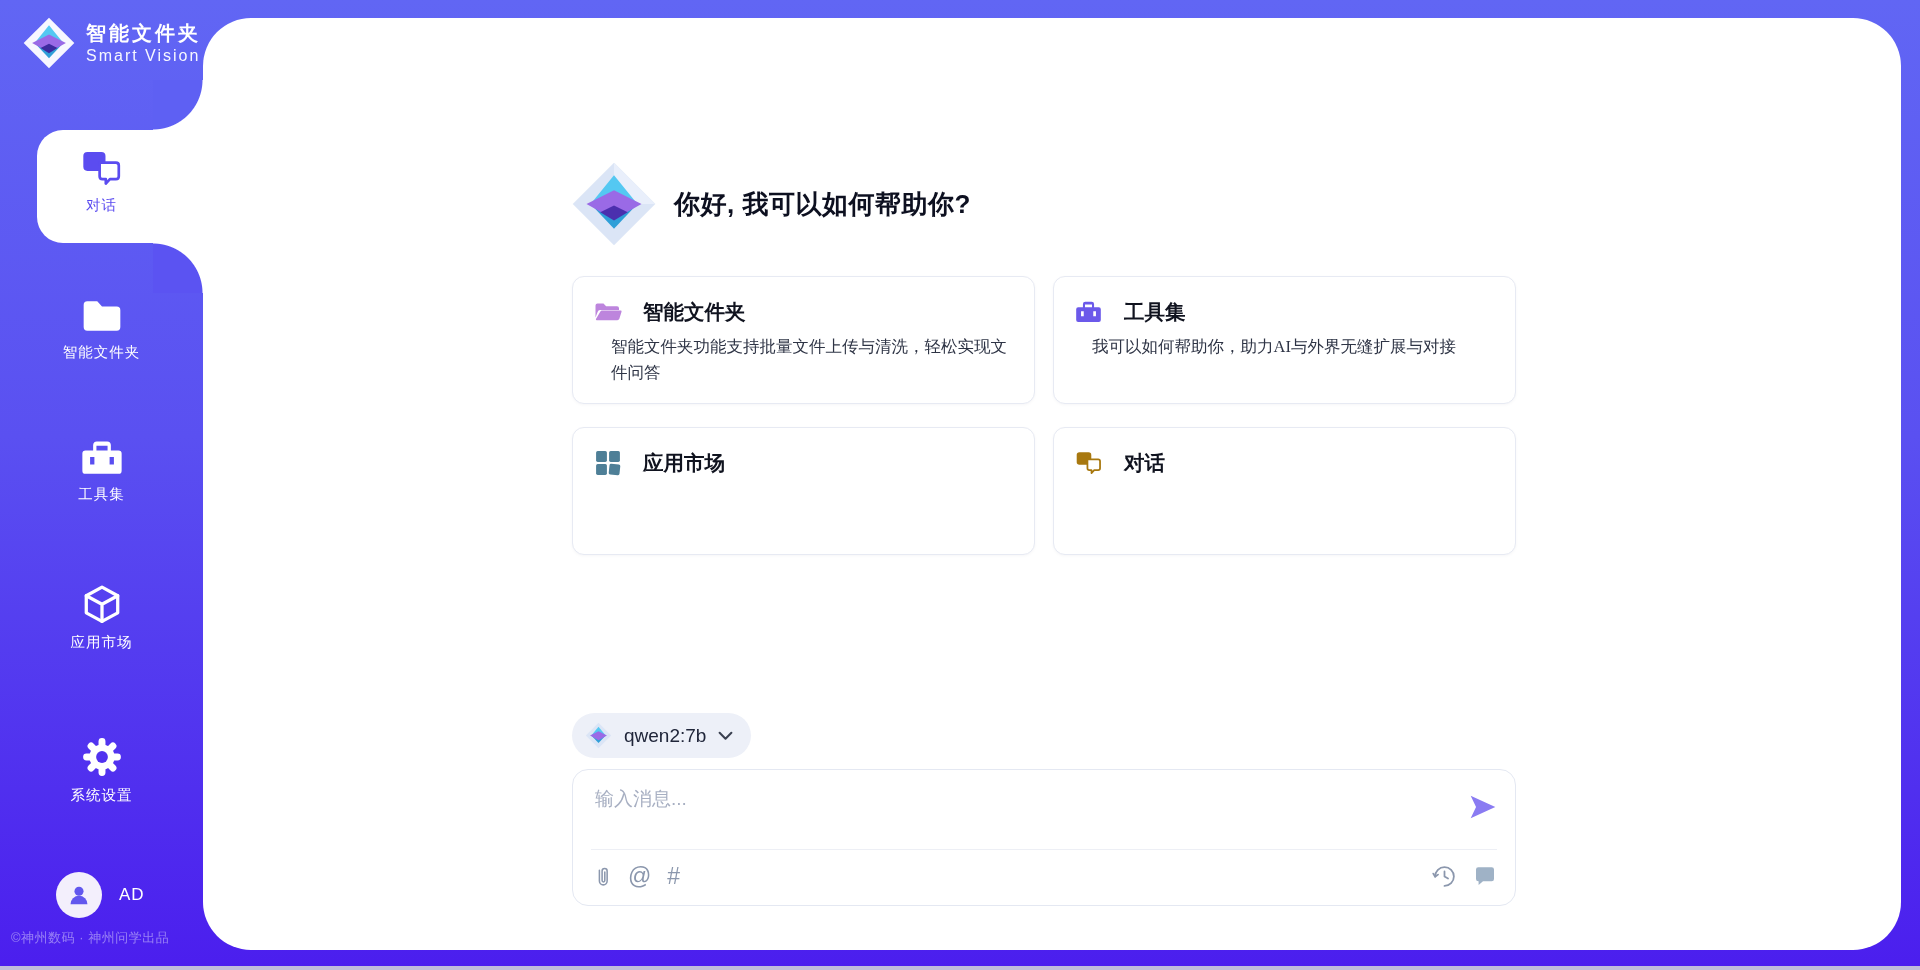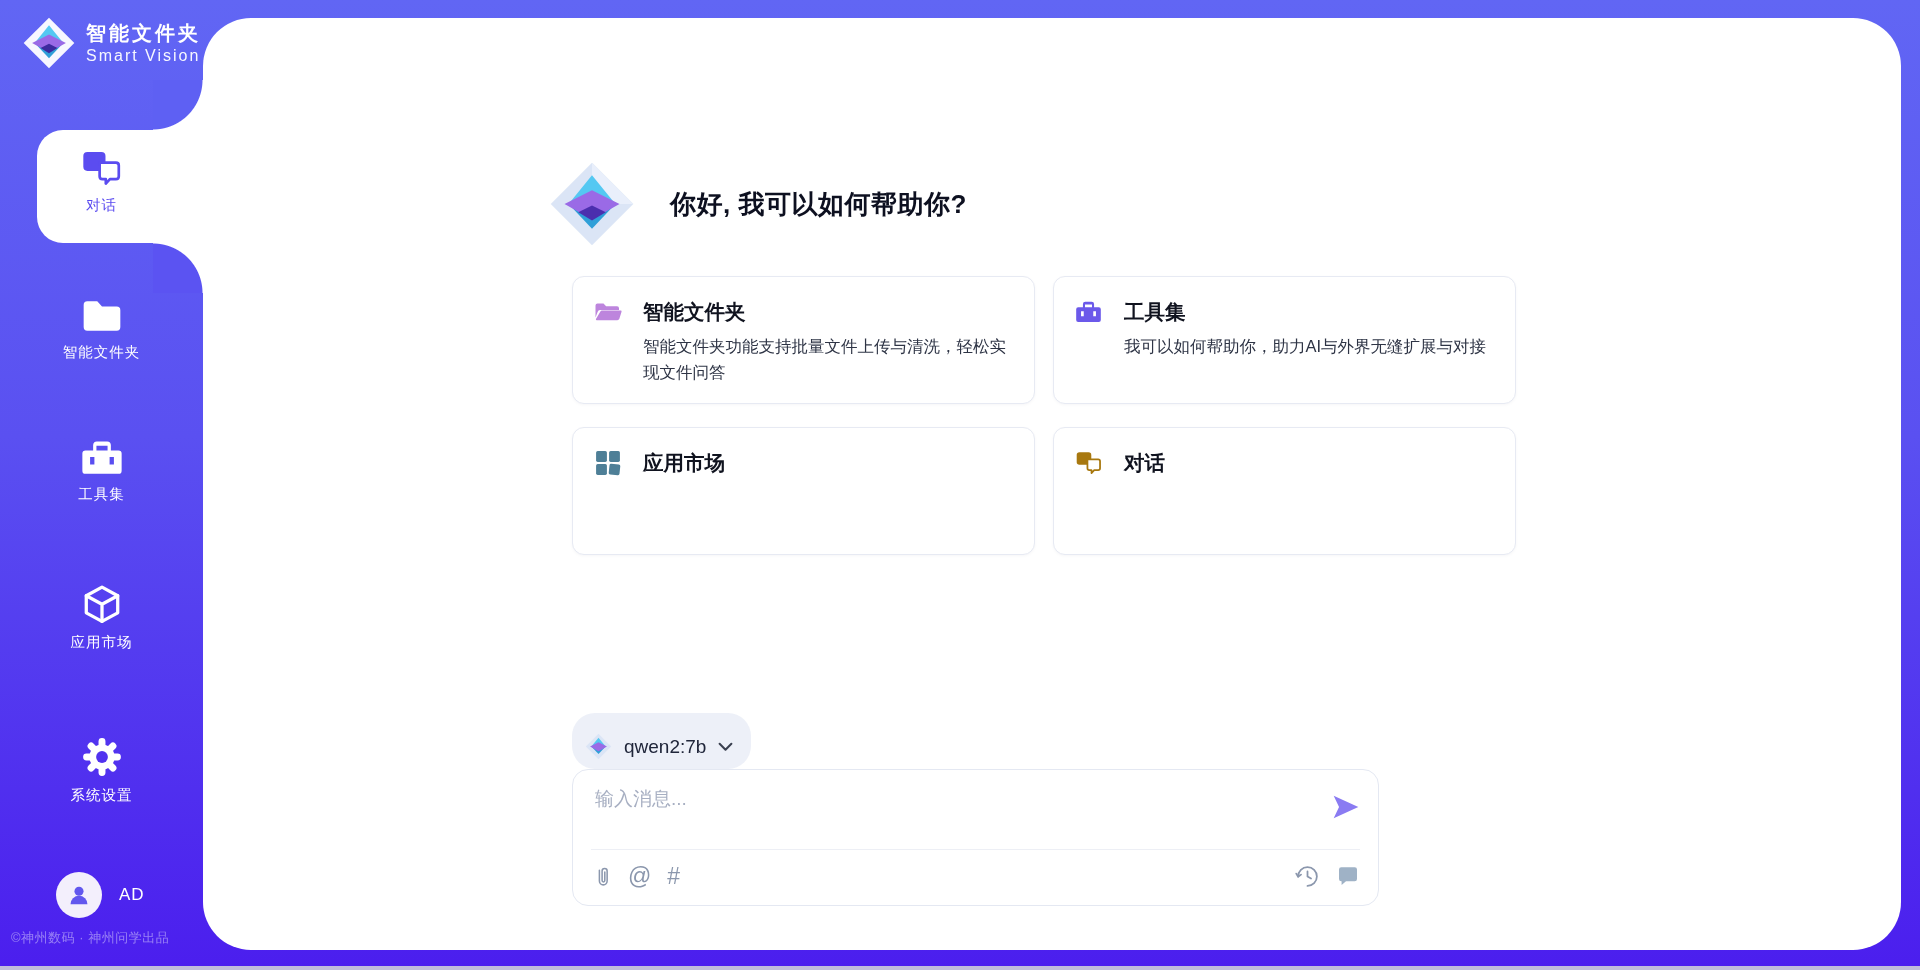--- a/index.html
+++ b/index.html
@@ -40,43 +40,43 @@
   .fillet-bottom{
     position:absolute;left:153px;top:243px;width:50px;height:50px;z-index:4;
     background:radial-gradient(circle 50px at 0 100%,#5b53f2 0,#5b53f2 49px,#fff 50px);
   }
   .user-box{position:absolute;left:56px;top:872px;display:flex;align-items:center;gap:17px;z-index:5;cursor:pointer;}
   .avatar{width:46px;height:46px;border-radius:50%;background:#f3effc;display:flex;align-items:center;justify-content:center;}
   .user-box .uname{color:#fff;font-size:17px;letter-spacing:1px;}
   .side-footer{position:absolute;left:11px;top:929px;color:rgba(255,255,255,.42);font-size:13px;z-index:5;letter-spacing:.5px;}
   .bottom-line{position:absolute;left:0;bottom:0;width:1920px;height:4px;background:#c0bcdc;z-index:9;}
   
-  .hero{position:absolute;left:548px;top:160px;display:flex;align-items:center;gap:34px;}
+  .hero{position:absolute;left:570px;top:160px;display:flex;align-items:center;gap:16px;}
   .hero h1{margin:0;font-size:26px;font-weight:700;color:#0d1020;letter-spacing:.5px;}
   
   .cards{position:absolute;left:572px;top:276px;width:944px;display:grid;
     grid-template-columns:463px 463px;grid-gap:23px 18px;}
   .card{
     background:#fff;border:1px solid #e7eaf3;border-radius:12px;box-sizing:border-box;
     height:128px;padding:21px 18px 20px 18px;cursor:pointer;
     box-shadow:0 1px 3px rgba(25,35,70,.04);
   }
   .card-head{display:flex;align-items:center;gap:19px;}
   .card-icon{width:33px;height:28px;display:flex;align-items:center;justify-content:center;flex:none;}
   .card-title{font-size:20.5px;font-weight:700;color:#10131f;}
-  .card-desc{margin-left:52px;margin-top:8px;font-size:16.5px;color:#2e3445;line-height:1.55;}
+  .card-desc{margin-left:20px;margin-top:8px;font-size:16.5px;color:#2e3445;line-height:1.55;font-family:Liberation Serif, serif;}
   
   .model-pill{
     position:absolute;left:572px;top:713px;height:45px;border-radius:23px;background:#edf0f8;
-    display:inline-flex;align-items:center;gap:12px;padding:11px 18px 0 13px;cursor:pointer;
+    display:inline-flex;align-items:center;gap:12px;padding:0 18px 0 13px;cursor:pointer;
   }
   .model-pill .mname{font-size:19px;color:#20263a;}
   
   .composer{
-    position:absolute;left:572px;top:769px;width:807px;height:137px;box-sizing:border-box;
+    position:absolute;left:572px;top:769px;width:944px;height:137px;box-sizing:border-box;
     background:#fff;border:1.5px solid #e4e8f2;border-radius:16px;
   }
   .composer textarea{
     position:absolute;left:20px;top:14px;width:850px;height:48px;border:none;outline:none;
     resize:none;background:transparent;font-family:inherit;font-size:19px;color:#333a4c;
   }
   .composer textarea::placeholder{color:#a7afc2;}
   .send-btn{position:absolute;right:17px;top:22px;width:30px;height:30px;cursor:pointer;}
   .composer-divider{position:absolute;left:18px;right:18px;top:79px;height:1px;background:#edeff5;}
   .composer-toolbar{

